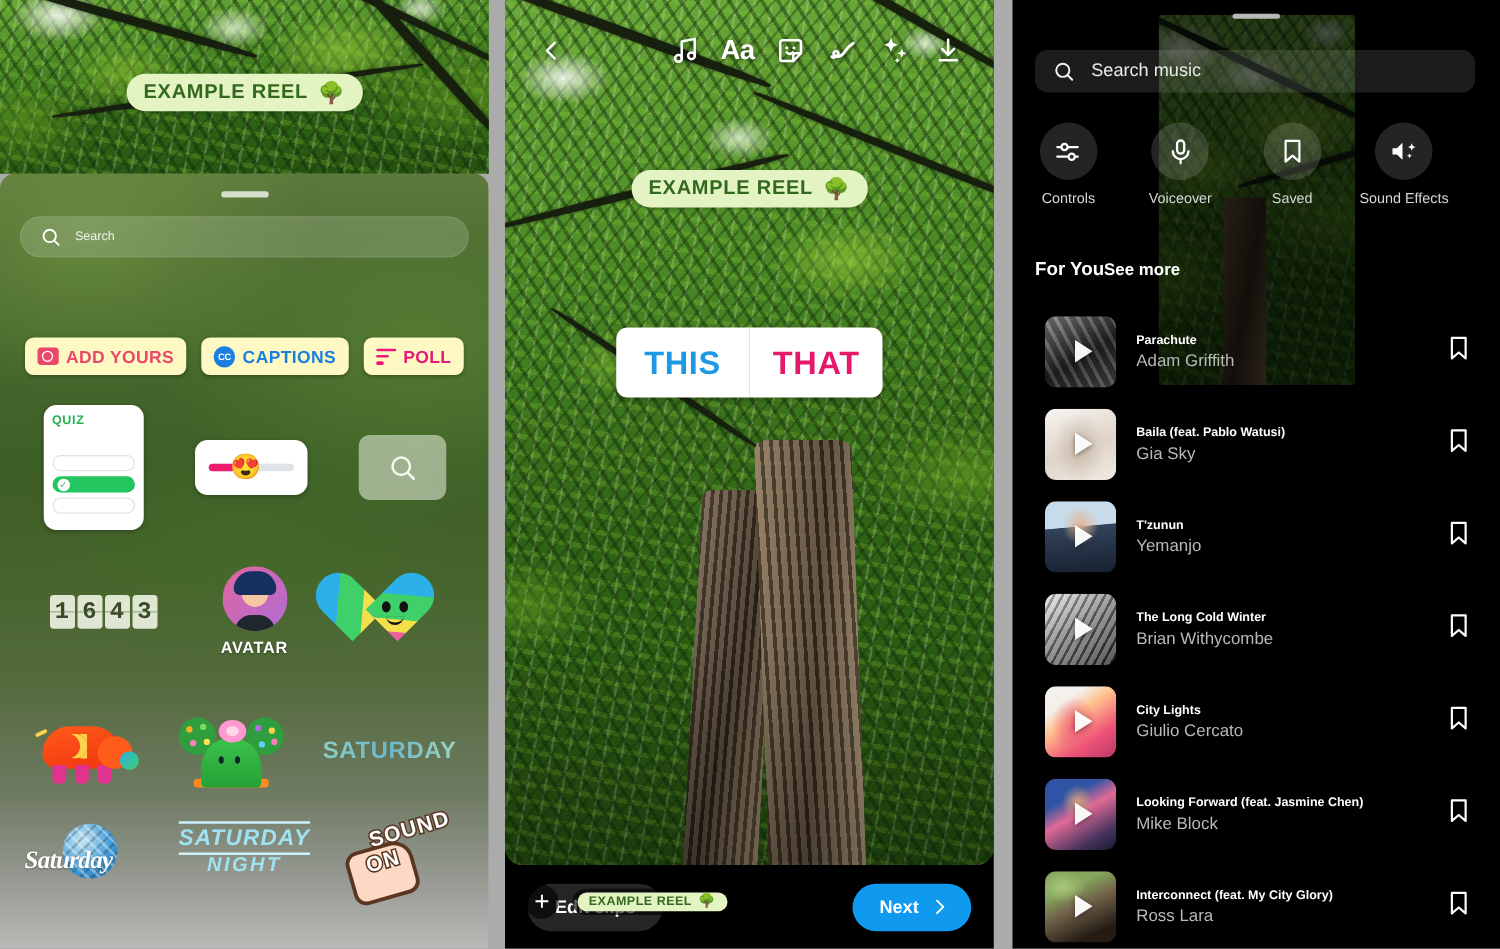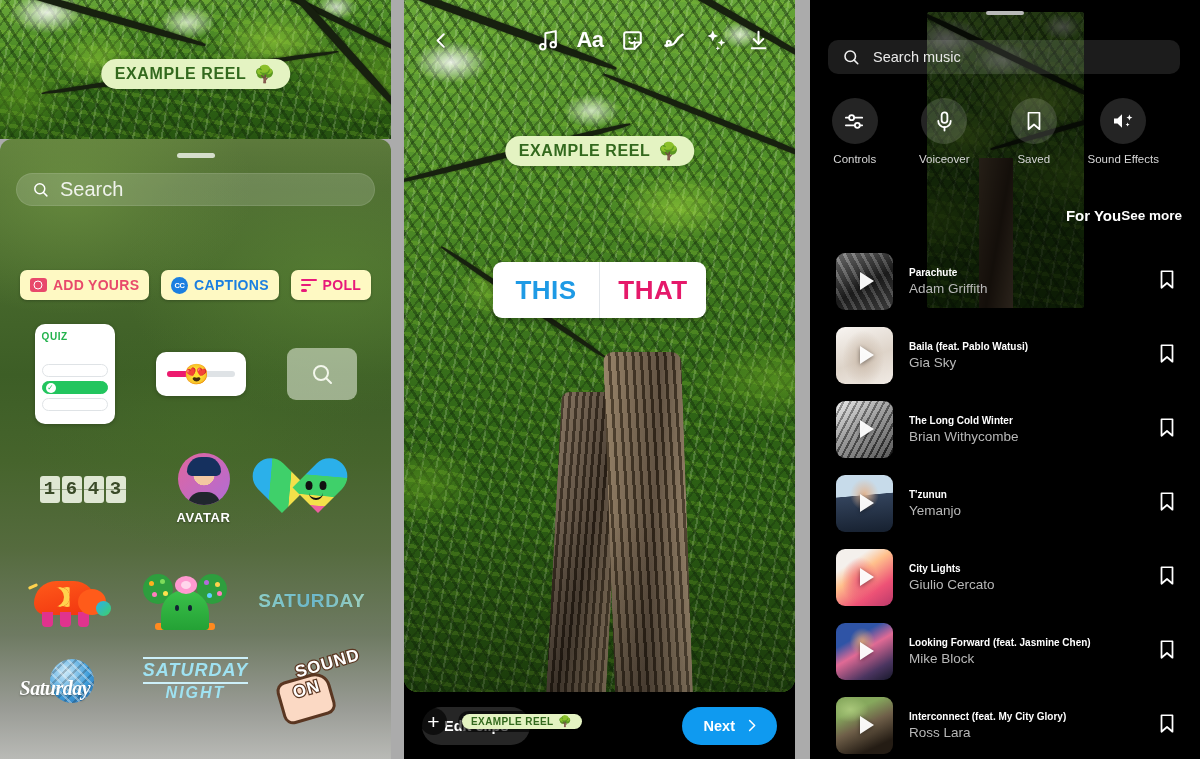--- a/index.html
+++ b/index.html
@@ -58,21 +58,21 @@
   .tray-grabber {
     position: absolute; top: 153px; left: 50%; transform: translateX(-50%);
     width: 38px; height: 5px; border-radius: 3px; background: rgba(235,240,230,.85);
   }
   .tray-search {
     position: absolute; top: 173px; left: 16px; width: 359px; height: 33px;
     border-radius: 17px; background: rgba(255,255,255,.16);
     border: 1px solid rgba(255,255,255,.10);
     display: flex; align-items: center; gap: 11px; padding: 0 15px;
   }
-  .tray-search .ph { color: rgba(255,255,255,.88); font-size: 20px; }
+  .tray-search .ph { color: rgba(255,255,255,.88); font-size: 10px; }
 
   .sticker-grid {
     position: absolute; top: 255px; left: 0; width: 391px; height: 504px;
   }
   .st-row { display: flex; align-items: center; justify-content: space-around; }
   .st-cell { display: flex; flex-direction: column; align-items: center; justify-content: center; }
 
   
   .pill-st {
     background: #fef9c3; border-radius: 7px; height: 30px; padding: 0 10px;
@@ -262,21 +262,21 @@
     display:flex; align-items:center; gap:13px; padding:0 14px; z-index:4; }
   .m-search .ph { color:#e9e9e9; font-size:14.5px; }
 
   .m-actions { position:absolute; top:98px; left:0; width:358px; display:flex; z-index:4; }
   .m-action { flex:1; display:flex; flex-direction:column; align-items:center; gap:9px; }
   .m-circle { width:46px; height:46px; border-radius:50%; background:rgba(255,255,255,.14);
     display:flex; align-items:center; justify-content:center; }
   .m-label { color:#d6d6d6; font-size:11.5px; }
 
   .m-sectionhead { position:absolute; top:207px; left:0; width:390px; padding:0 18px;
-    display:flex; justify-content:flex-end; align-items:center; z-index:4; }
+    display:flex; justify-content:flex-start; align-items:center; z-index:4; }
   .m-sectionhead .title { color:#fff; font-size:15px; font-weight:700; }
   .m-sectionhead .more  { color:#fff; font-size:13.5px; font-weight:700; }
 
   .song-list { position:absolute; top:244px; left:0; width:390px; z-index:4; }
   .song-row { height:74px; display:flex; align-items:center; padding:0 22px 0 26px; gap:16px; }
   .song-thumb { width:57px; height:57px; border-radius:9px; position:relative; flex:0 0 57px; overflow:hidden; }
   .song-thumb .play { position:absolute; left:50%; top:50%; transform:translate(-50%,-50%);
     width:0; height:0; border-left:14px solid rgba(255,255,255,.96);
     border-top:9px solid transparent; border-bottom:9px solid transparent;
     filter: drop-shadow(0 1px 2px rgba(0,0,0,.45)); margin-left:2px; }
@@ -664,40 +664,40 @@
           <div class="song-title">Baila (feat. Pablo Watusi)</div>
           <div class="song-artist">Gia Sky</div>
         </div>
         <span class="bookmark-ic">
           <svg width="22" height="25" viewBox="0 0 24 24" fill="none" stroke="#fff" stroke-width="1.9" stroke-linejoin="round">
               <path d="M6 3h12v18l-6-5.2L6 21z"></path>
             </svg>
         </span>
       </div>
       <div class="song-row">
-        <div class="song-thumb th-winter">
+        <div class="song-thumb th-tzunun">
             <span class="play"></span>
           </div>
         <div class="song-meta">
-          <div class="song-title">The Long Cold Winter</div>
-          <div class="song-artist">Brian Withycombe</div>
+          <div class="song-title">T'zunun</div>
+          <div class="song-artist">Yemanjo</div>
         </div>
         <span class="bookmark-ic">
           <svg width="22" height="25" viewBox="0 0 24 24" fill="none" stroke="#fff" stroke-width="1.9" stroke-linejoin="round">
               <path d="M6 3h12v18l-6-5.2L6 21z"></path>
             </svg>
         </span>
       </div>
       <div class="song-row">
-        <div class="song-thumb th-tzunun">
+        <div class="song-thumb th-winter">
             <span class="play"></span>
           </div>
         <div class="song-meta">
-          <div class="song-title">T'zunun</div>
-          <div class="song-artist">Yemanjo</div>
+          <div class="song-title">The Long Cold Winter</div>
+          <div class="song-artist">Brian Withycombe</div>
         </div>
         <span class="bookmark-ic">
           <svg width="22" height="25" viewBox="0 0 24 24" fill="none" stroke="#fff" stroke-width="1.9" stroke-linejoin="round">
               <path d="M6 3h12v18l-6-5.2L6 21z"></path>
             </svg>
         </span>
       </div>
       <div class="song-row">
         <div class="song-thumb th-city">
             <span class="play"></span>

